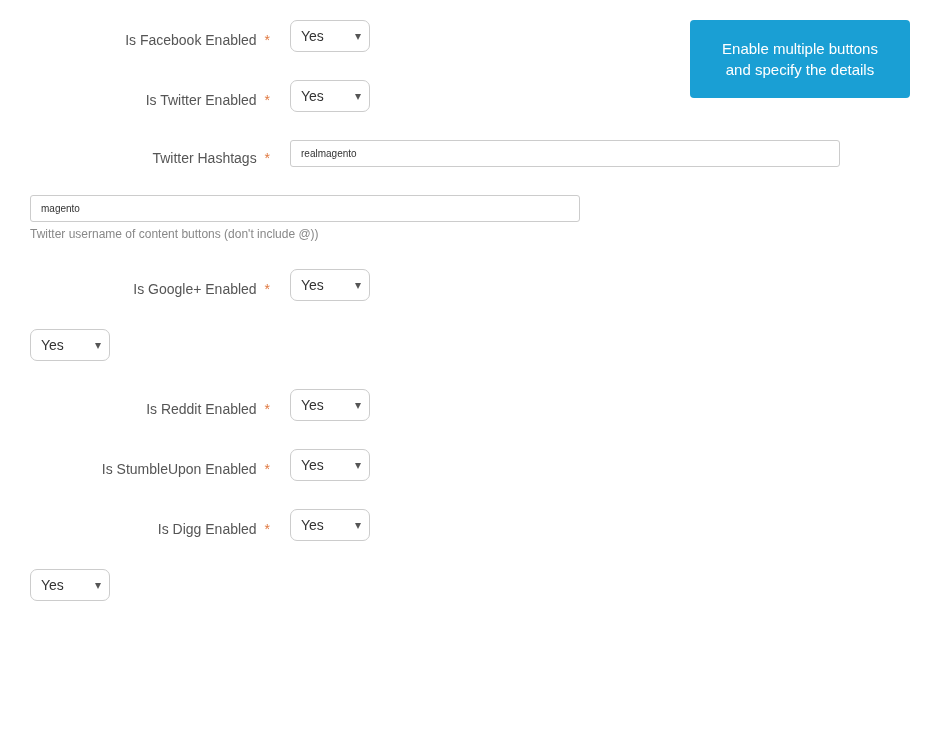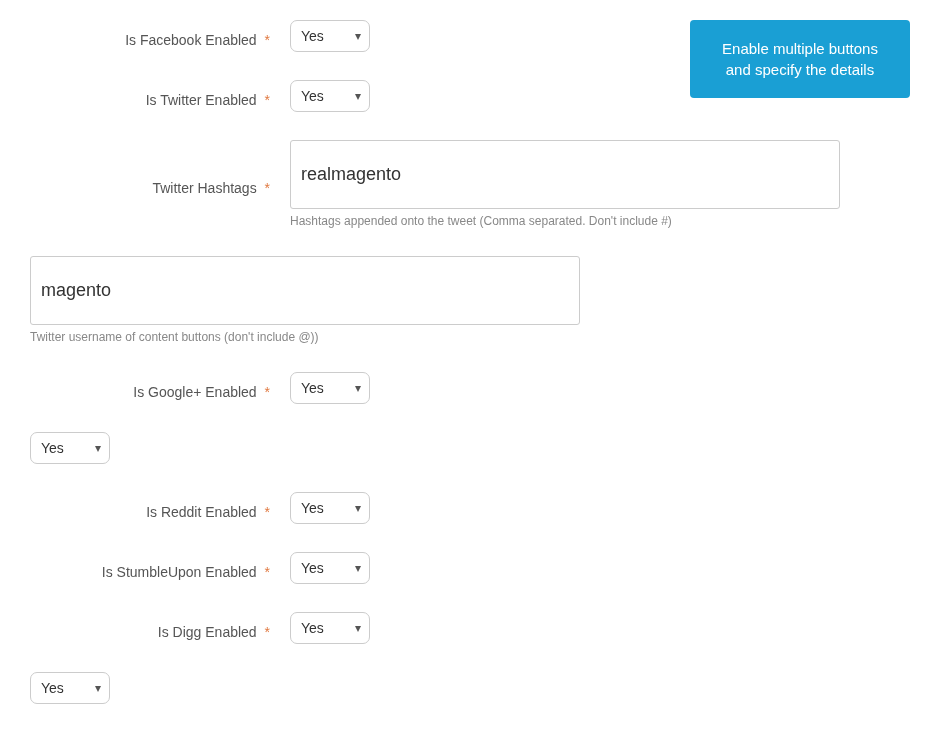--- a/index.html
+++ b/index.html
@@ -80,24 +80,24 @@
       right: 8px;
       top: 50%;
       transform: translateY(-50%);
       pointer-events: none;
       color: #555;
       font-size: 12px;
     }
 
     .form-input {
       width: 550px;
-      padding: 23px 10px;
+      padding: 7px 10px;
       border: 1px solid #ccc;
       border-radius: 3px;
-      font-size: 18px;
+      font-size: 10px;
       color: #333;
       outline: none;
     }
 
     .field-hint {
       margin-top: 5px;
       font-size: 12px;
       color: #888;
     }
 
@@ -140,21 +140,20 @@
           <div class="select-wrapper">
             <select class="form-select" id="twitter_enabled"><option value="Yes">Yes</option><option value="No">No</option></select>
             <span class="select-arrow">▾</span>
           </div>
         </div>
       </div>
       <div class="form-row">
         <label class="form-label" for="twitter_hashtags">Twitter Hashtags<span class="required-star"> *</span></label>
         <div class="form-control-wrap">
           <input type="text" class="form-input" id="twitter_hashtags" value="realmagento" style="">
-          <div class="field-hint">Hashtags appended onto the tweet (Comma separated. Don't include #)</div>
         </div>
       </div>
       <div class="form-row">
         <div class="form-control-wrap">
           <input type="text" class="form-input" id="twitter_username" value="magento" style="">
           <div class="field-hint">Twitter username of content buttons (don't include @))</div>
         </div>
       </div>
       <div class="form-row">
         <label class="form-label" for="google_plus_enabled">Is Google+ Enabled<span class="required-star"> *</span></label>

